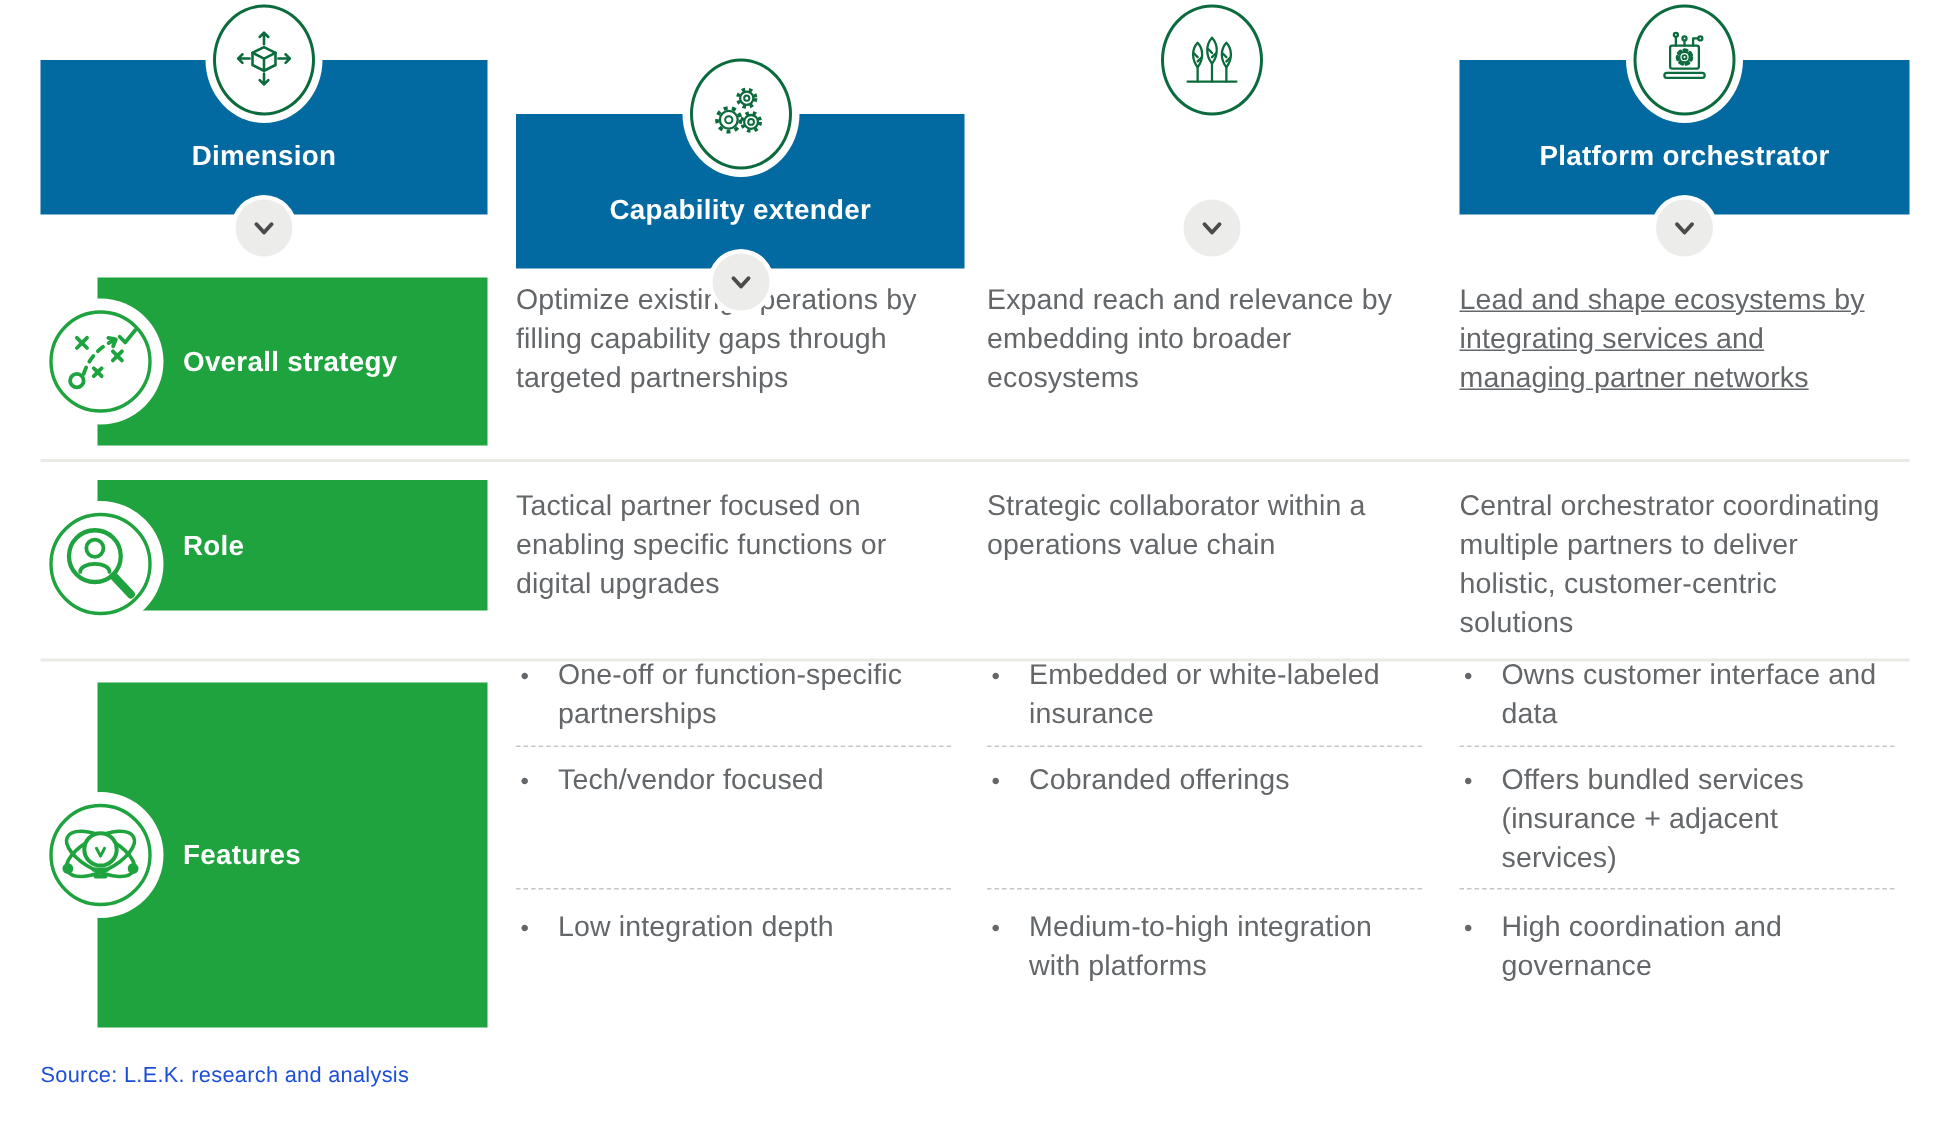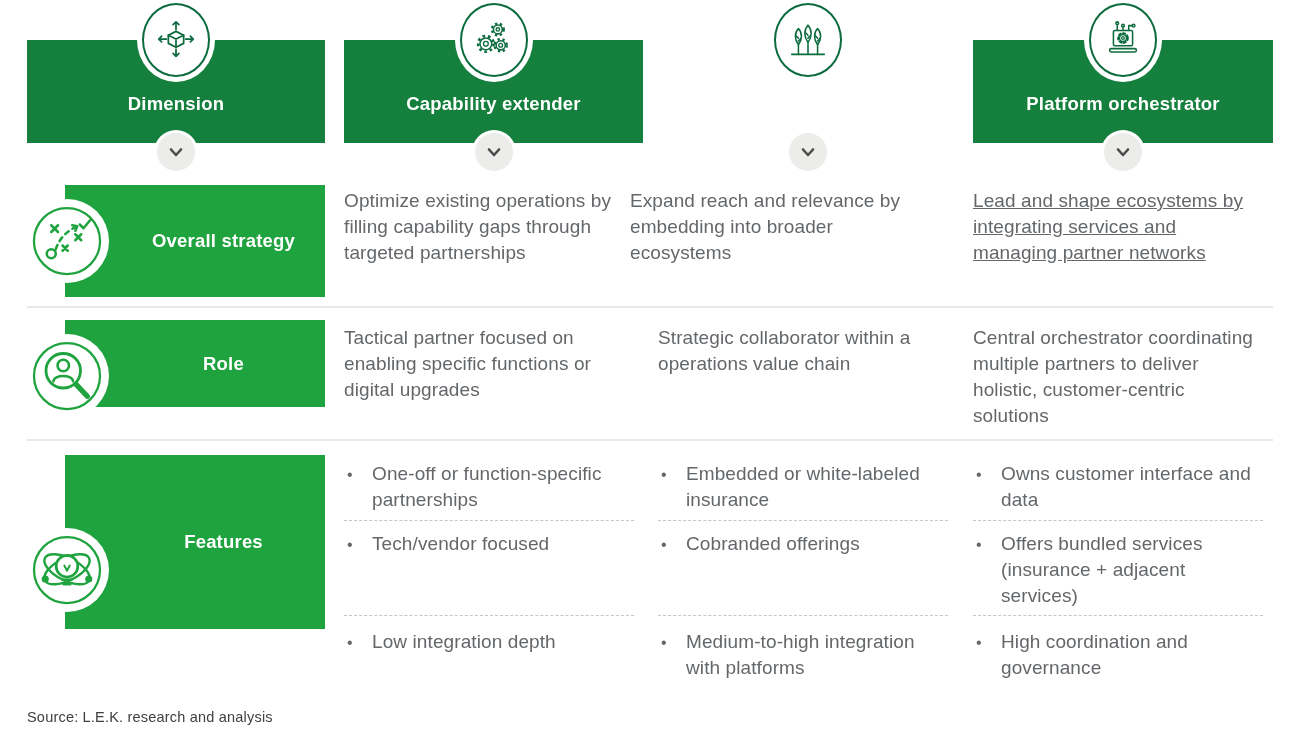--- a/index.html
+++ b/index.html
@@ -1,46 +1,46 @@
 <!DOCTYPE html>
 <html><head>
 <meta charset="utf-8">
 <style>
   html,body{margin:0;padding:0;background:#fff;}
   .stage{position:relative;width:1300px;height:752px;background:#fff;overflow:hidden;
          font-family:"Liberation Sans", sans-serif;}
   
   .col{position:absolute;top:0;height:192px;}
-  .hblock{position:absolute;top:40px;left:0;right:0;height:103px;background:#15803d;
+  .hblock{position:absolute;top:40px;left:0;right:0;height:103px;background:#0369a1;
           display:flex;align-items:center;justify-content:center;box-sizing:border-box;padding-top:24px;z-index:1;}
   .hlabel{color:#fff;font-weight:bold;font-size:18.5px;letter-spacing:.2px;}
   .hicon{position:absolute;top:3px;left:50%;margin-left:-34px;width:64px;height:70px;border-radius:50%;
          background:#fff;border:2px solid #0C6B3D;box-shadow:0 0 0 5px #fff;z-index:2;
          display:flex;align-items:center;justify-content:center;}
   .chev{position:absolute;top:133px;left:50%;margin-left:-19px;width:38px;height:38px;border-radius:50%;
         background:#ECECEA;box-shadow:0 0 0 3px #fff;z-index:2;display:flex;align-items:center;justify-content:center;}
   
   .rblock{position:absolute;left:65px;width:260px;background:#1FA33E;display:flex;align-items:center;
-          box-sizing:border-box;padding-left:57px;z-index:1;justify-content:center;}
+          box-sizing:border-box;padding-left:57px;z-index:1;}
   .rlabel{color:#fff;font-weight:bold;font-size:18.5px;letter-spacing:.2px;}
   .ricon{position:absolute;left:25px;width:84px;height:84px;border-radius:50%;background:#fff;z-index:2;
          display:flex;align-items:center;justify-content:center;}
   
   .cell{position:absolute;width:284px;font-size:19px;line-height:26px;color:#64676A;letter-spacing:.1px;}
   .sep{position:absolute;left:27px;width:1246px;height:2px;background:#E9E9E6;}
-  .fcol{position:absolute;top:455px;width:290px;}
+  .fcol{position:absolute;top:432px;width:290px;}
   .fcell{box-sizing:border-box;}
   .fc1{height:66px;padding-top:6px;border-bottom:1.5px dashed #C6C6C3;}
   .fc2{height:95px;padding-top:10px;border-bottom:1.5px dashed #C6C6C3;}
   .fc3{padding-top:13px;}
   .bullet{display:flex;font-size:19px;line-height:26px;color:#64676A;letter-spacing:.1px;}
   .dot{width:25px;flex:none;padding-left:3px;}
   .dot::before{content:"\2022";font-size:16px;}
   .btxt{flex:1;}
-  .source{position:absolute;left:27px;top:709px;font-size:14.5px;color:#404040;letter-spacing:.2px;}
+  .source{position:absolute;left:27px;top:709px;font-size:14.5px;color:#1d4ed8;letter-spacing:.2px;}
   svg{display:block;}
 </style>
 </head>
 <body>
 
 <div class="stage">
 
   <div class="col" style="left:27px;width:298px;">
     <div class="hblock">
       <span class="hlabel">Dimension</span>
@@ -55,21 +55,21 @@
         <path d="M24 33.5 V41 M21 38 L24 41 L27 38"></path>
       </svg>
     </div>
     <div class="chev">
       <svg width="24" height="24" viewBox="0 0 24 24" fill="none" stroke="#4B4B4B" stroke-width="2.6" stroke-linecap="round" stroke-linejoin="round">
         <path d="M7 9.5 L12 15 L17 9.5"></path>
       </svg>
     </div>
   </div>
 
-  <div class="col" style="left:344px;width:299px;">
+  <div class="col" style="left:344px;width:299px;margin-top:36px;">
     <div class="hblock">
       <span class="hlabel">Capability extender</span>
     </div>
     <div class="hicon">
       <svg width="46" height="46" viewBox="0 0 48 48" fill="none" stroke="#0C6B3D">
         <circle cx="28" cy="13" r="6.2" stroke-width="2.4" stroke-dasharray="2.4 2.7"></circle>
         <circle cx="28" cy="13" r="4.6" stroke-width="1.6"></circle>
         <circle cx="28" cy="13" r="1.8" stroke-width="1.4"></circle>
         <circle cx="15.5" cy="28" r="8.2" stroke-width="2.6" stroke-dasharray="2.8 3.0"></circle>
         <circle cx="15.5" cy="28" r="6.2" stroke-width="1.6"></circle>
@@ -140,21 +140,21 @@
       <path d="M13.5 13.5 L18 18 M18 13.5 L13.5 18"></path>
       <path d="M29.5 19.5 L33.5 23.5 M33.5 19.5 L29.5 23.5"></path>
       <path d="M21 27 L24.5 30.5 M24.5 27 L21 30.5"></path>
       <circle cx="13.5" cy="32.5" r="3"></circle>
       <path d="M16.5 29.5 C19 22 24 17.5 30 14.5" stroke-dasharray="3 3"></path>
       <path d="M27.5 13.5 L30.8 14.2 L29.6 17.2"></path>
       <path d="M32.5 13 L35 15.5 L39.5 10"></path>
     </svg>
   </div>
   <div class="cell" style="left:344px;top:188px;">Optimize existing operations by filling capability gaps through targeted partnerships</div>
-  <div class="cell" style="left:630px;top:188px;">Expand reach and relevance by embedding into broader ecosystems</div>
+  <div class="cell" style="left:658px;top:188px;">Expand reach and relevance by embedding into broader ecosystems</div>
   <div class="cell" style="left:973px;top:188px;text-decoration:underline;">Lead and shape ecosystems by integrating services and managing partner networks</div>
 
   <div class="sep" style="top:306px;"></div>
 
   <div class="rblock" style="top:320px;height:87px;">
     <span class="rlabel">Role</span>
   </div>
   <div class="ricon" style="top:334px;">
     <svg width="72" height="72" viewBox="0 0 48 48" fill="none" stroke="#1FA33E" stroke-width="1.7" stroke-linecap="round" stroke-linejoin="round">
       <circle cx="24" cy="24" r="22" stroke-width="1.5"></circle>
@@ -163,21 +163,21 @@
       <path d="M15 27.5 C15 22.8 28 22.8 28 27.5"></path>
       <path d="M30 29.5 L37.5 37.5" stroke-width="3.6"></path>
     </svg>
   </div>
   <div class="cell" style="left:344px;top:325px;">Tactical partner focused on enabling specific functions or digital upgrades</div>
   <div class="cell" style="left:658px;top:325px;">Strategic collaborator within a operations value chain</div>
   <div class="cell" style="left:973px;top:325px;">Central orchestrator coordinating multiple partners to deliver holistic, customer-centric solutions</div>
 
   <div class="sep" style="top:439px;"></div>
 
-  <div class="rblock" style="top:455px;height:174px;">
+  <div class="rblock" style="top:455px;height:230px;">
     <span class="rlabel">Features</span>
   </div>
   <div class="ricon" style="top:528px;">
     <svg width="72" height="72" viewBox="0 0 48 48" fill="none" stroke="#1FA33E" stroke-width="1.6" stroke-linecap="round" stroke-linejoin="round">
       <circle cx="24" cy="24" r="22" stroke-width="1.5"></circle>
       <ellipse cx="24" cy="23.5" rx="16.5" ry="7.5" transform="rotate(-27 24 23.5)"></ellipse>
       <ellipse cx="24" cy="23.5" rx="16.5" ry="7.5" transform="rotate(27 24 23.5)"></ellipse>
       <circle cx="9.5" cy="30" r="2.4" fill="#1FA33E" stroke="none"></circle>
       <circle cx="38.5" cy="30" r="2.4" fill="#1FA33E" stroke="none"></circle>
       <circle cx="24" cy="21.5" r="7.2" fill="#ffffff" stroke-width="1.8"></circle>

